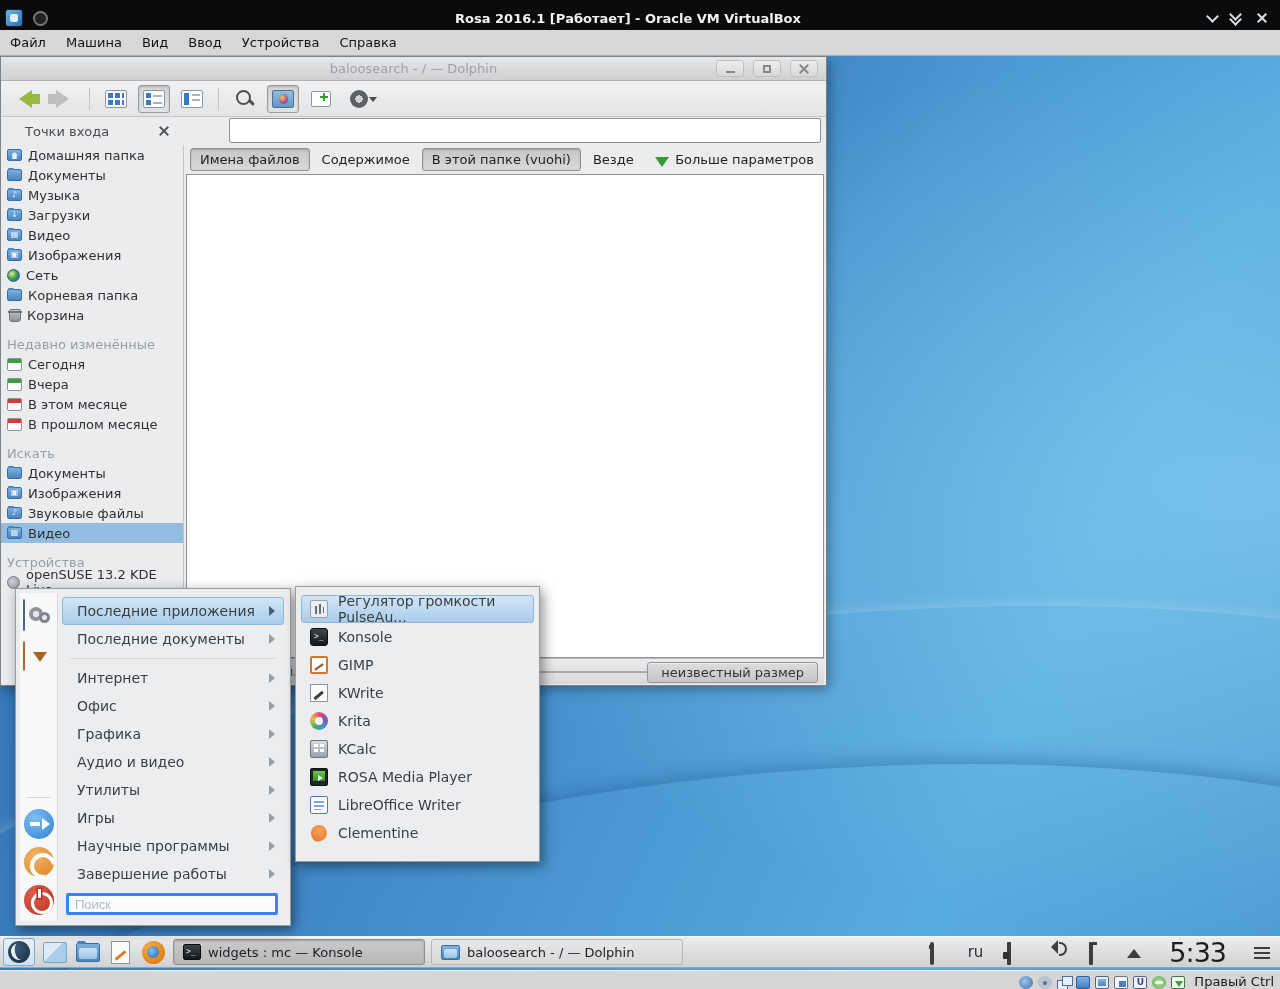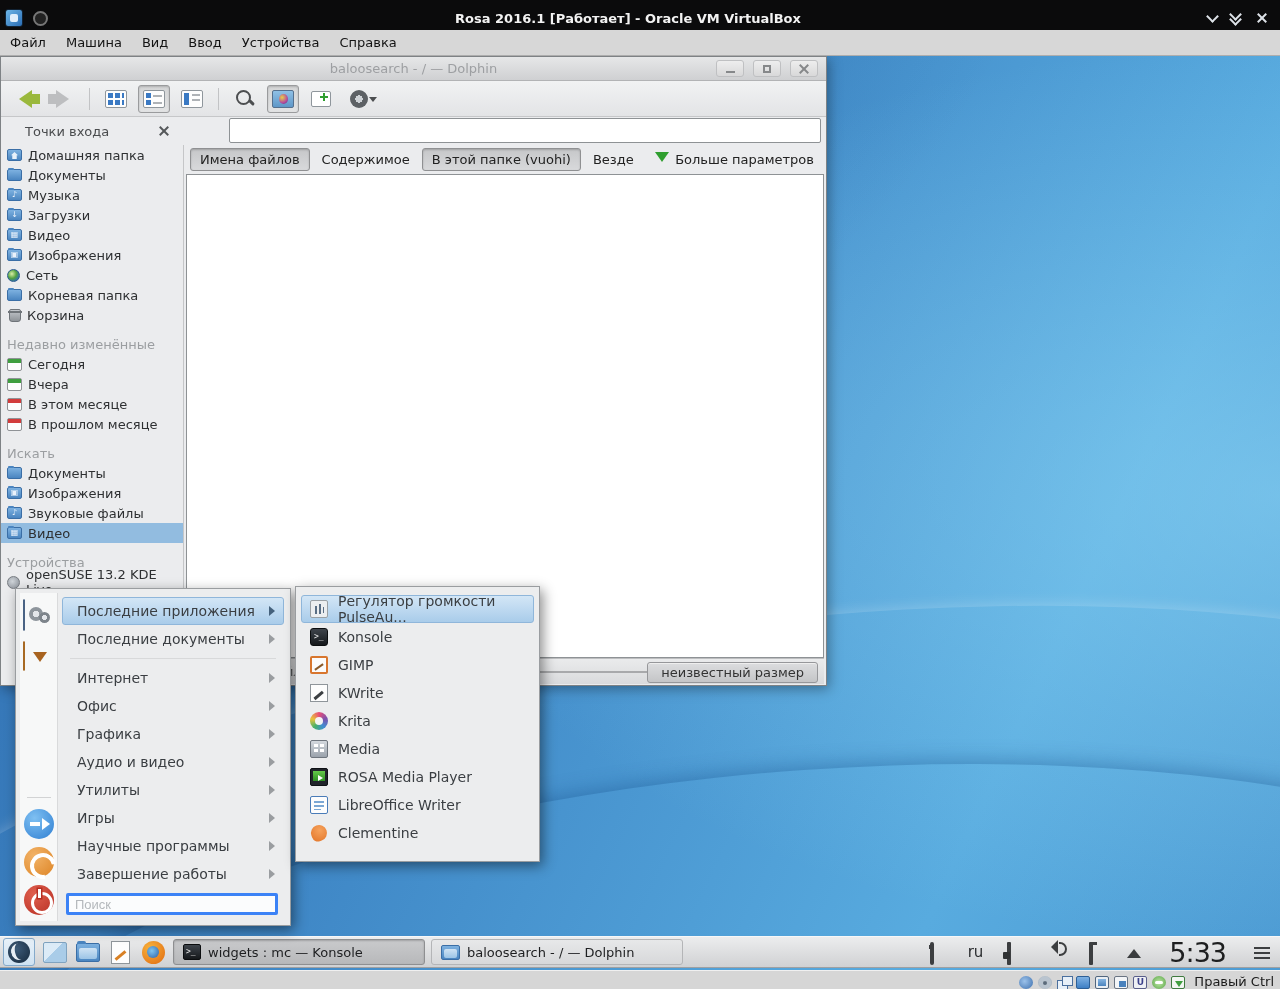--- a/index.html
+++ b/index.html
@@ -125,21 +125,21 @@
 
   .dsearch{position:absolute;left:228px;top:61px;width:592px;height:25px;background:#fff;
     border:1px solid #8e9295;border-radius:2px;font-size:13px;padding:0 6px;outline:none}
 
   .dfilter{position:absolute;left:185px;top:88px;width:638px;height:29px;display:flex;align-items:center;
     font-size:13px;color:#222;gap:4px;padding:0 4px}
   .fbtn{padding:3px 9px;border-radius:3px}
   .fbtn.pressed{border:1px solid #8f9092;background:linear-gradient(#c6c7c9,#d8d9db);
     box-shadow:inset 0 1px 2px rgba(0,0,0,.2)}
   .fflat{padding:3px 8px}
-  .fmore{margin-left:auto;display:flex;align-items:flex-start;gap:6px;padding-right:6px}
+  .fmore{margin-left:auto;display:flex;align-items:flex-end;gap:6px;padding-right:6px}
   .tri-green{width:0;height:0;border-left:7px solid transparent;border-right:7px solid transparent;border-top:10px solid #2f9e2f}
 
   .dplaces{position:absolute;left:0;top:88px;width:183px;bottom:1px;border-right:1px solid #c5c6c8;
     overflow:hidden;font-size:13px;color:#2e3032}
   .prow{height:20px;display:flex;align-items:center;gap:6px;padding-left:6px}
   .prow.sel{background:#92bce0}
   .phead{height:20px;margin-top:9px;display:flex;align-items:center;padding-left:6px;color:#9b9ea1}
   .pic{width:15px;height:12px;border-radius:2px;flex:0 0 auto;position:relative}
   .ic-folder{background:linear-gradient(#7db1e0,#4a85c0);border:1px solid #3a6ea6}
   .ic-folder::before{content:"";position:absolute;left:0;top:-2px;width:6px;height:2px;background:#4a85c0;border-radius:1px 1px 0 0}
@@ -574,21 +574,21 @@
     <div class="srow">
       <span class="app app-kwrite"></span>
       <span>KWrite</span>
       </div>
     <div class="srow">
       <span class="app app-krita"></span>
       <span>Krita</span>
       </div>
     <div class="srow">
       <span class="app app-kcalc"></span>
-      <span>Media</span>
+      <span>KCalc</span>
       </div>
     <div class="srow">
       <span class="app app-rmp"></span>
       <span>ROSA Media Player</span>
       </div>
     <div class="srow">
       <span class="app app-low"></span>
       <span>LibreOffice Writer</span>
       </div>
     <div class="srow">

